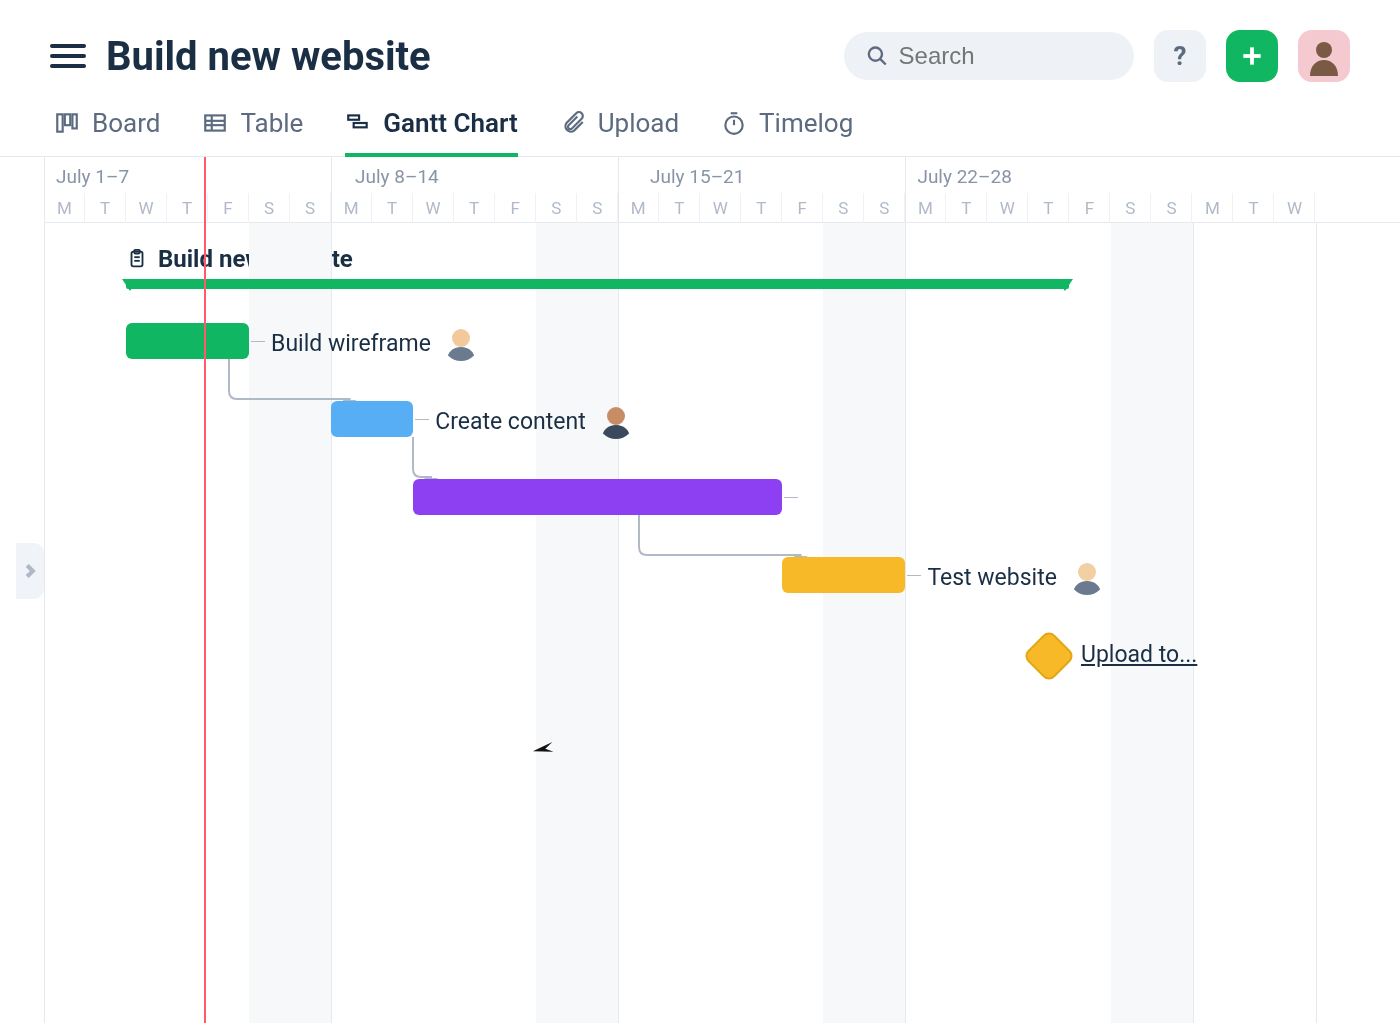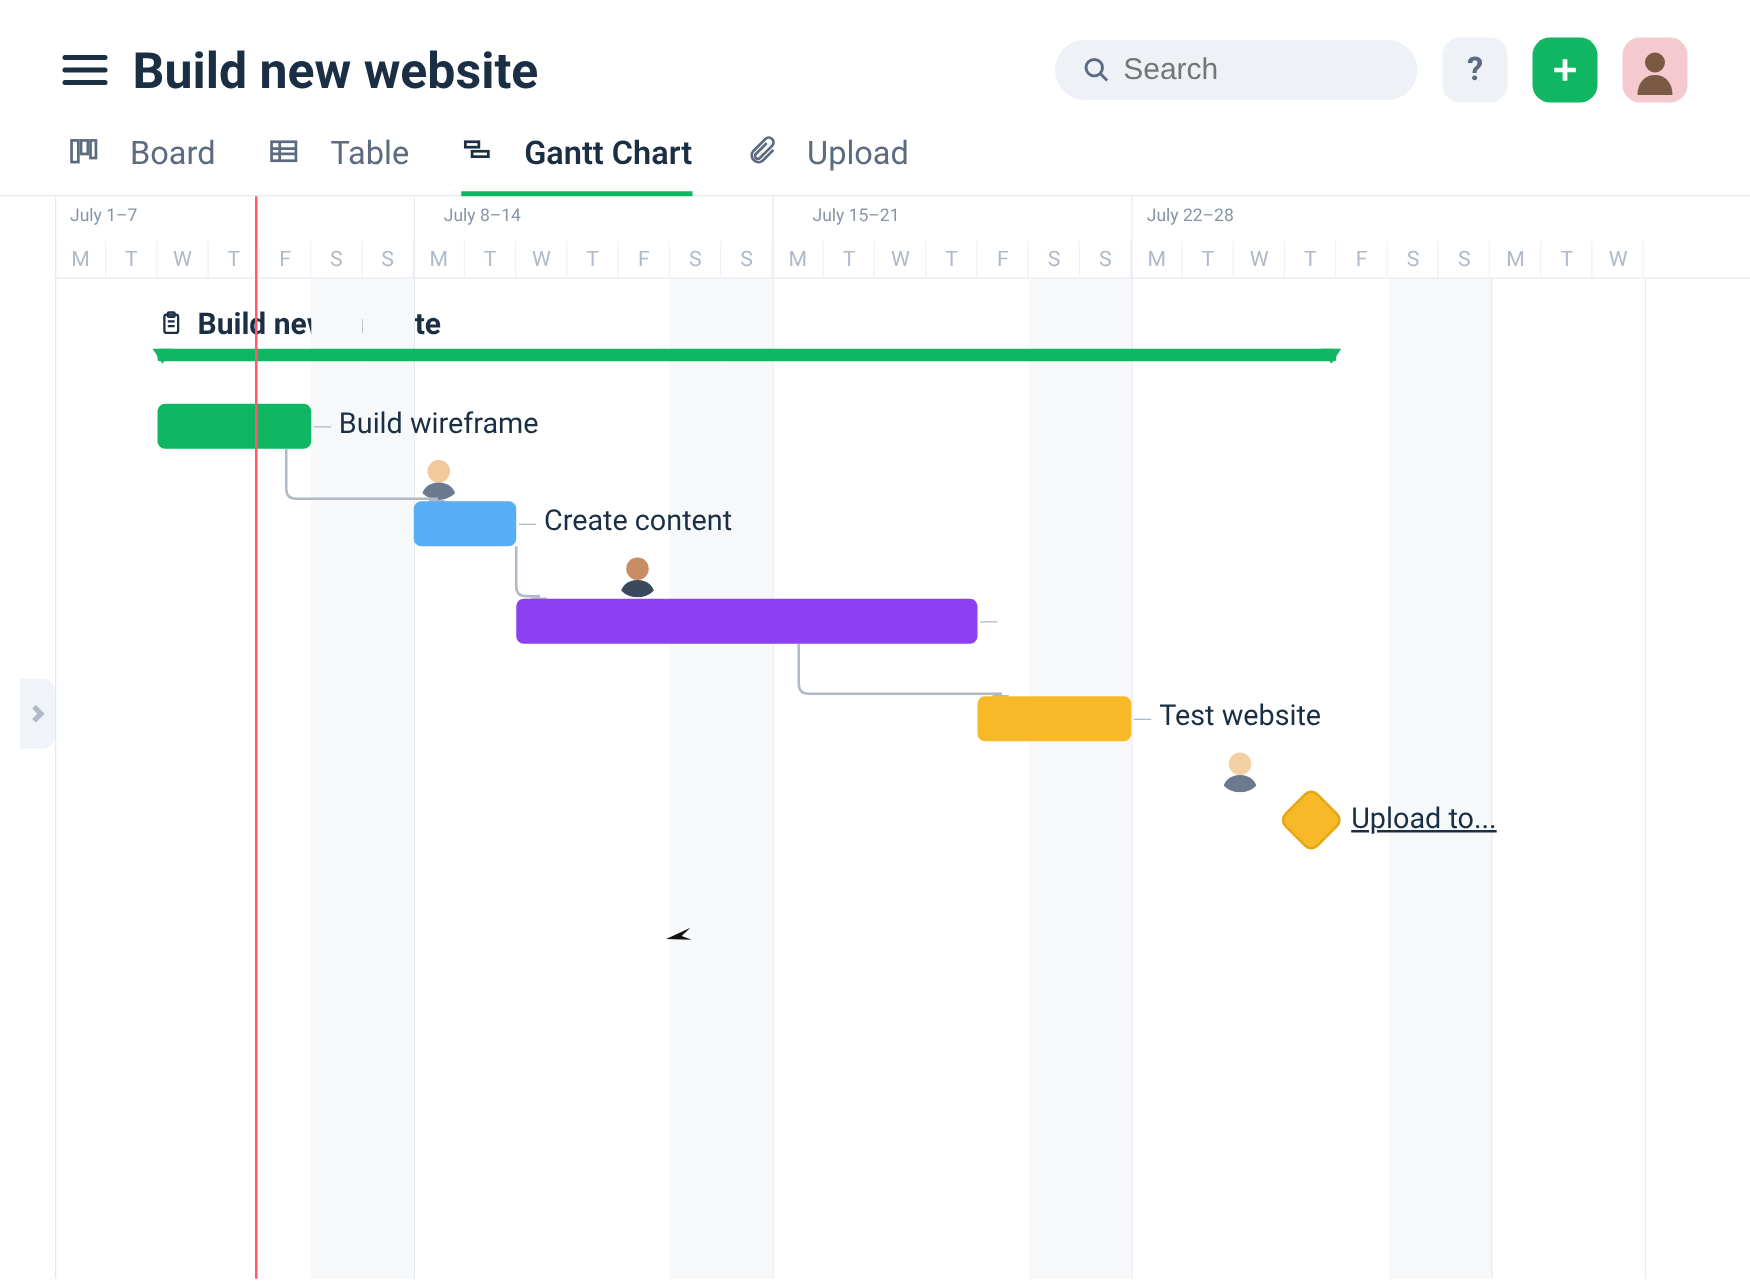--- a/index.html
+++ b/index.html
@@ -44,32 +44,32 @@
 .avatar-btn {
   width:52px; height:52px; border-radius:14px; background:#f4cad0;
   display:flex; align-items:center; justify-content:center; overflow:hidden; cursor:pointer;
 }
 .avatar-btn svg { width:40px; height:40px; }
 
 .tabs {
   display:flex; gap:42px; padding:26px 54px 0 54px; border-bottom:1px solid #e5e9ef;
 }
 .tab {
-  display:flex; align-items:flex-start; gap:24px; font-size:26px; color:#5c6b80;
+  display:flex; align-items:center; gap:12px; font-size:26px; color:#5c6b80;
   padding-bottom:18px; cursor:pointer; position:relative;
 }
 .tab.active { color:#1a2e44; font-weight:600; }
 .tab.active::after {
   content:""; position:absolute; bottom:-1px; left:0; right:0; height:4px; background:#10b661;
 }
 .tab-icon { width:26px; height:26px; stroke:#5c6b80; fill:none; stroke-width:2; }
 .tab.active .tab-icon { stroke:#1a2e44; }
 
 .timeline-header { position:relative; height:66px; border-bottom:1px solid #e5e9ef; margin-left:44px; }
-.week-label { position:absolute; top:8px; font-size:14px; color:#8895a7; }
+.week-label { position:absolute; top:8px; font-size:19px; color:#8895a7; }
 .day-row { position:absolute; top:36px; left:0; right:0; height:30px; display:flex; }
 .day-cell {
   width:41.02px; text-align:center; font-size:17px; color:#b0bac7; border-right:1px solid #eef1f5;
   line-height:30px;
 }
 .day-cell:first-child { border-left:1px solid #eef1f5; }
 
 .chart {
   position:relative; margin-left:44px; height:800px;
 }
@@ -94,21 +94,21 @@
   content:""; position:absolute; top:0; width:0; height:0;
   border-top:12px solid #10b661; border-left:8px solid transparent; border-right:8px solid transparent;
 }
 .proj-bar::before { left:-4px; }
 .proj-bar::after { right:-4px; }
 
 .task-bar {
   position:absolute; height:36px; border-radius:6px; cursor:pointer;
 }
 .task-label {
-  position:absolute; font-size:23px; color:#1a2e44; display:flex; align-items:center; gap:12px; white-space:nowrap;flex-direction:column;
+  position:absolute; font-size:23px; color:#1a2e44; display:flex; align-items:center; gap:12px; white-space:nowrap;
 }
 .task-label .mini-avatar {
   width:36px; height:36px; border-radius:50%; overflow:hidden;
   display:inline-flex; align-items:center; justify-content:center;
 }
 .dash { position:absolute; height:1px; background:#b0bac7; width:14px; }
 
 .dep-arrow { position:absolute; stroke:#b0bac7; fill:none; stroke-width:2; }
 .dep-arrow .head { fill:#b0bac7; }
 
@@ -183,20 +183,28 @@
         <rect x="3" y="5" width="10" height="4"></rect>
         <rect x="8" y="12" width="12" height="4"></rect>
       </svg>
     <span>Gantt Chart</span>
   </div>
   <div class="tab">
     <svg class="tab-icon" viewBox="0 0 24 24">
         <path d="M21 11l-8 8a5 5 0 01-7-7l9-9a3.5 3.5 0 015 5l-9 9a2 2 0 01-3-3l8-8"></path>
       </svg>
     <span>Upload</span>
+  </div>
+  <div class="tab">
+    <svg class="tab-icon" viewBox="0 0 24 24">
+        <circle cx="12" cy="14" r="8"></circle>
+        <line x1="12" y1="14" x2="12" y2="9"></line>
+        <line x1="9" y1="3" x2="15" y2="3"></line>
+      </svg>
+    <span>Timelog</span>
   </div>
 </div>
 
 <div class="timeline-header">
   <div id="week-labels"></div>
   <div class="day-row" id="day-row">
       <div class="day-cell">M</div>
       <div class="day-cell">T</div>
       <div class="day-cell">W</div>
       <div class="day-cell">T</div>

